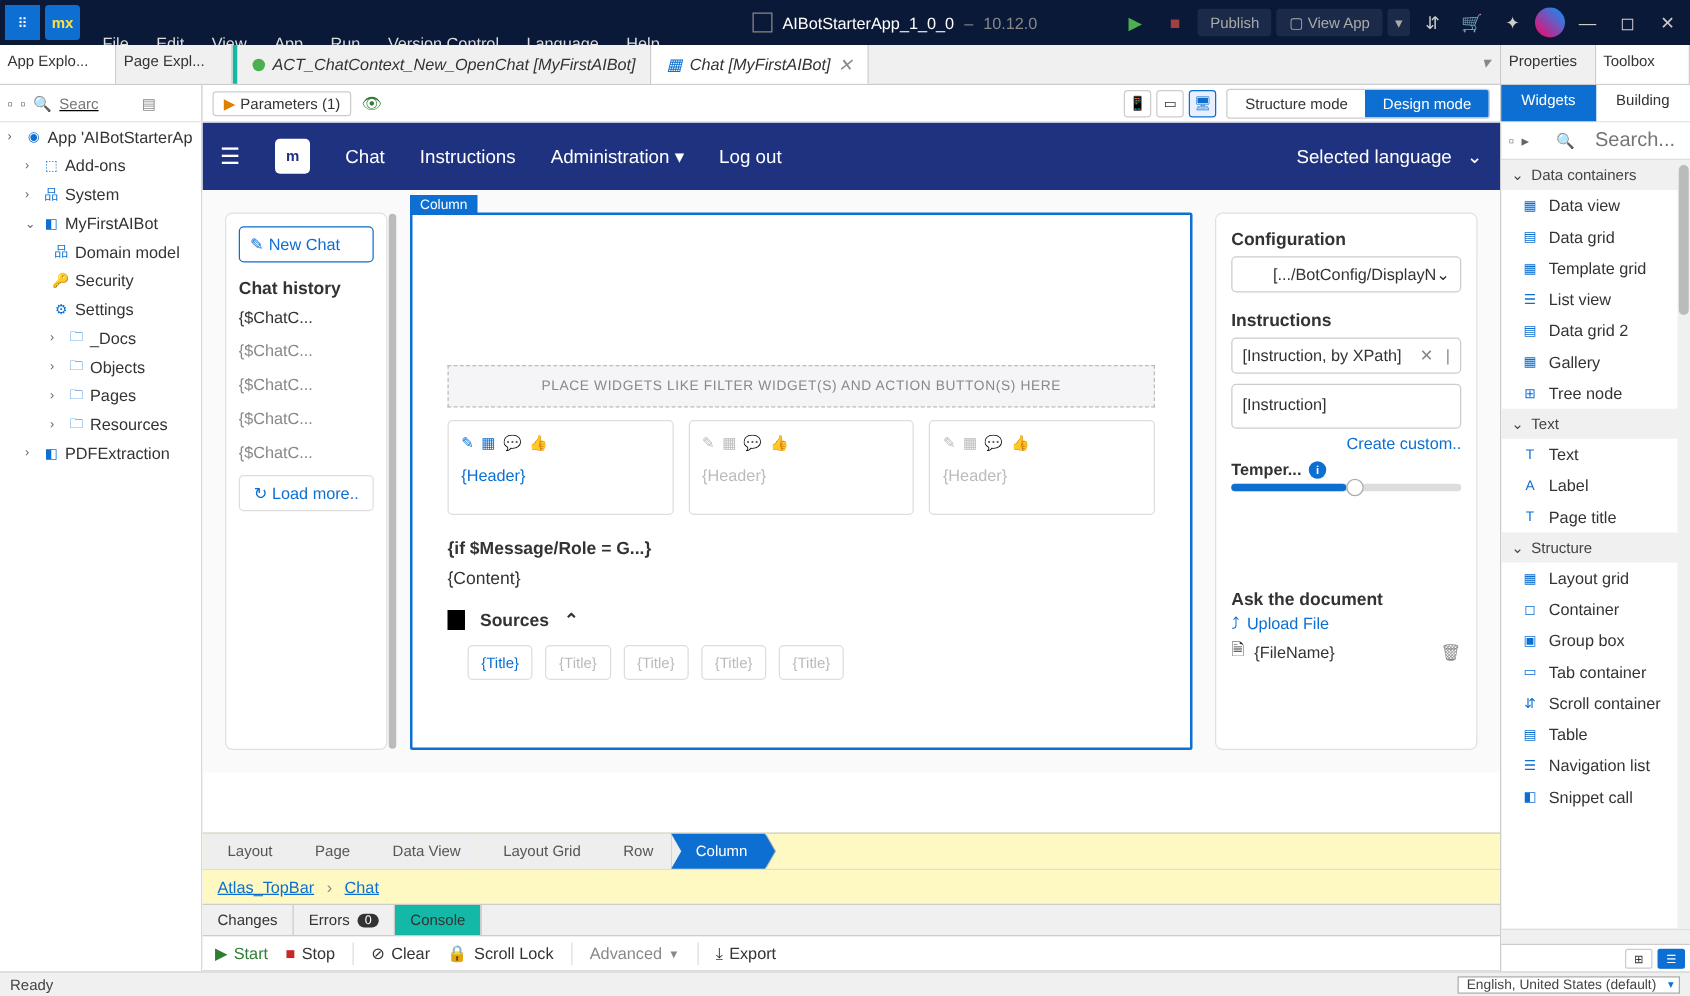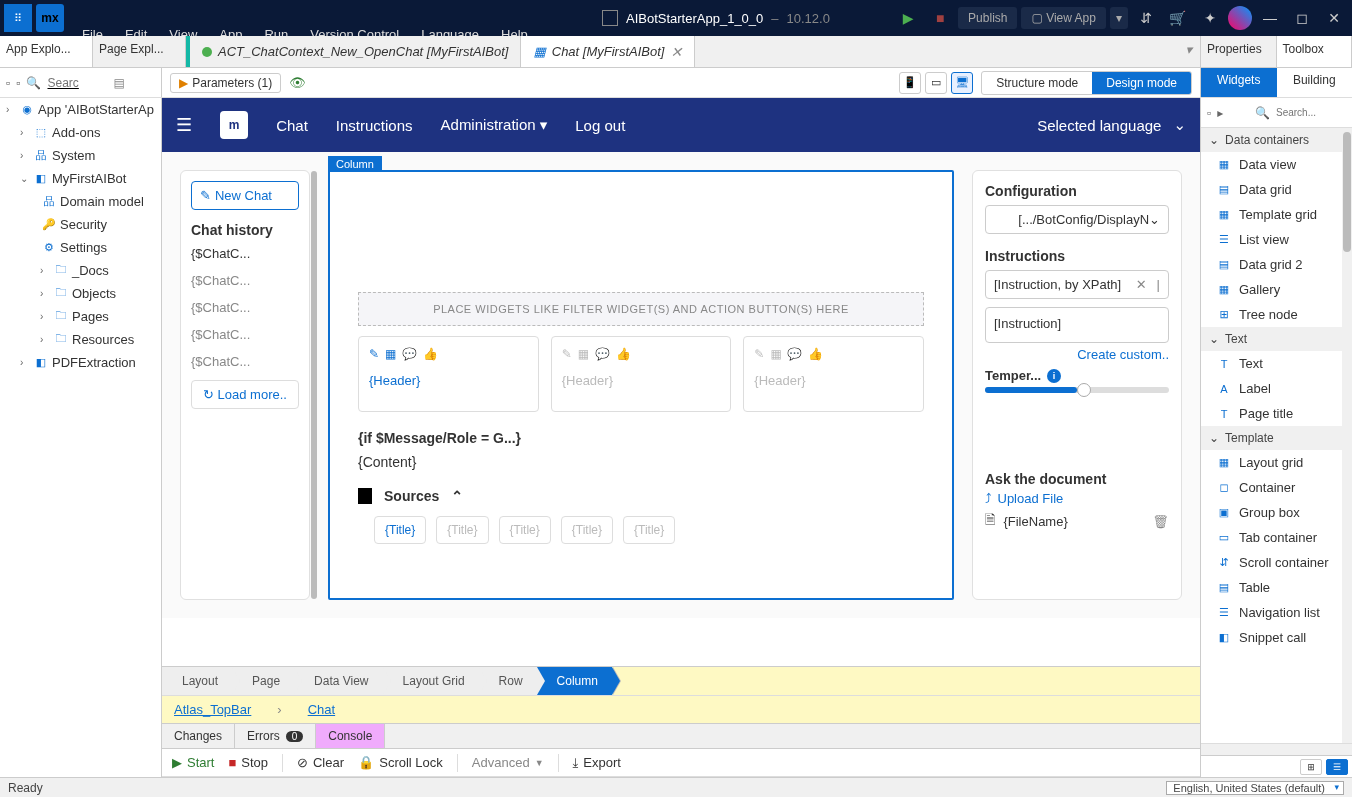--- a/index.html
+++ b/index.html
@@ -1,21 +1,21 @@
 <!DOCTYPE html>
 <html><head>
 <meta charset="utf-8">
 <style>
 * { margin: 0; padding: 0; box-sizing: border-box; font-family: -apple-system, BlinkMacSystemFont, "Segoe UI", Arial, sans-serif; }
 body { width: 1352px; height: 797px; overflow: hidden; background: #fff; font-size: 13px; color: #333; }
 
 
 .titlebar { height: 36px; background: #0a1937; color: #ccc; display: flex; align-items: center; padding: 0 4px; }
 .tb-apps { width: 28px; height: 28px; background: #0c6fd1; margin-right: 4px; display: flex; align-items: center; justify-content: center; color: #fff; font-size: 11px; }
-.tb-logo { width: 28px; height: 28px; background: #0c6fd1; display: flex; align-items: center; justify-content: center; color: #000000; font-weight: bold; font-size: 12px; border-radius: 3px; margin-right: 8px; }
+.tb-logo { width: 28px; height: 28px; background: #0c6fd1; display: flex; align-items: center; justify-content: center; color: #fde047; font-weight: bold; font-size: 12px; border-radius: 3px; margin-right: 8px; }
 .tb-menu { display: flex; gap: 2px; }
 .tb-menu-item { padding: 6px 10px; color: #ddd; cursor: pointer; font-size: 13px; margin-top: 32px; }
 .tb-center { flex: 1; display: flex; align-items: center; justify-content: center; gap: 8px; color: #fff; font-size: 13px; }
 .tb-center .v { color: #888; }
 .tb-cube { display: inline-block; width: 16px; height: 16px; border: 1px solid #888; transform: rotate(0deg); }
 .tb-right { display: flex; align-items: center; gap: 4px; }
 .tb-btn { padding: 4px 10px; background: #1a2a48; color: #aaa; border-radius: 3px; font-size: 12px; }
 .tb-icon { width: 28px; height: 28px; display: flex; align-items: center; justify-content: center; color: #ccc; font-size: 14px; }
 .tb-play { color: #4caf50; }
 .tb-stop { color: #a04040; }
@@ -122,40 +122,40 @@
 .file-row .trash { margin-left: auto; color: #888; }
 
 
 .bc-wrap { border-top: 1px solid #ccc; background: #fef9c3; }
 .bc { display: flex; align-items: center; height: 28px; font-size: 12px; }
 .bc-item { padding: 0 14px 0 20px; height: 100%; display: flex; align-items: center; background: #eee; position: relative; color: #555; }
 .bc-item::after { content: ""; position: absolute; right: -8px; top: 0; border-top: 14px solid transparent; border-bottom: 14px solid transparent; border-left: 8px solid #eee; z-index: 1; }
 .bc-item::before { content: ""; position: absolute; right: -9px; top: 0; border-top: 14px solid transparent; border-bottom: 14px solid transparent; border-left: 8px solid #bbb; z-index: 0; }
 .bc-item.active { background: #0c6fd1; color: #fff; }
 .bc-item.active::after { border-left-color: #0c6fd1; }
-.bc2 { display: flex; align-items: center; height: 28px; padding: 0 12px; gap: 26px; font-size: 13px; border-top: 1px solid #ddd; text-align: center; }
+.bc2 { display: flex; align-items: center; height: 28px; padding: 0 12px; gap: 10px; font-size: 13px; border-top: 1px solid #ddd; text-align: center; }
 .bc2 a { color: #0c6fd1; text-decoration: underline; }
 .bc2 .sep2 { color: #888; }
 
 
 .bottom-tabs { display: flex; border-top: 1px solid #ccc; border-bottom: 1px solid #ccc; background: #f0f0f0; height: 26px; font-size: 12px; }
 .bottom-tabs .bt { padding: 4px 12px; border-right: 1px solid #ccc; display: flex; align-items: center; gap: 6px; }
-.bottom-tabs .bt.active { background: #f0abfc; }
+.bottom-tabs .bt.active { background: #14b8a6; }
 .bottom-tabs .badge { background: #333; color: #fff; border-radius: 8px; padding: 0 6px; font-size: 10px; }
 .console-bar { display: flex; align-items: center; height: 28px; padding: 0 10px; gap: 14px; font-size: 13px; border-bottom: 1px solid #ddd; }
 .cb-item { display: flex; align-items: center; gap: 5px; color: #333; }
 .cb-item.green { color: #2e7d32; }
 .cb-item.red-ico span.sym { color: #c62828; }
 .cb-item .drop { color: #888; font-size: 9px; }
 .cb-sep { width: 1px; height: 18px; background: #ddd; }
 
 
 .sidebar-right { width: 152px; border-left: 1px solid #ccc; background: #fff; display: flex; flex-direction: column; font-size: 13px; position: relative; }
 .sr-top { display: flex; align-items: center; height: 30px; border-bottom: 1px solid #ddd; padding: 0 6px; gap: 6px; font-size: 12px; color: #666; }
-.sr-top input { border: none; outline: none; width: 70px; font-size: 10px; }
+.sr-top input { border: none; outline: none; width: 70px; font-size: 16px; margin-left: 10px; }
 .sr-scroll { flex: 1; overflow-y: auto; }
 .sr-header { background: #f0f0f0; padding: 5px 8px; font-size: 12px; display: flex; align-items: center; gap: 6px; color: #444; }
 .sr-item { padding: 5px 10px 5px 16px; display: flex; align-items: center; gap: 8px; font-size: 13px; white-space: nowrap; overflow: hidden; }
 .sr-item .wi { width: 14px; height: 14px; display: inline-flex; align-items: center; justify-content: center; color: #0c6fd1; font-size: 11px; }
 .sr-vbar { position: absolute; right: 0; top: 30px; bottom: 34px; width: 10px; background: #f0f0f0; }
 .sr-vbar .thumb { position: absolute; left: 1px; right: 1px; top: 4px; height: 120px; background: #bbb; border-radius: 4px; }
 .sr-hbar { height: 12px; background: #f0f0f0; border-top: 1px solid #ddd; }
 .sr-bottom { height: 22px; border-top: 1px solid #ccc; display: flex; justify-content: flex-end; align-items: center; padding: 0 4px; gap: 4px; }
 .sr-bottom .vbtn { width: 22px; height: 16px; border: 1px solid #ccc; border-radius: 2px; font-size: 9px; display: flex; align-items: center; justify-content: center; }
 .sr-bottom .vbtn.active { background: #0c6fd1; color: #fff; border-color: #0c6fd1; }
@@ -549,21 +549,21 @@
           <span class="wi">A</span>
           <span>Label</span>
         </div>
       <div class="sr-item">
           <span class="wi">T</span>
           <span>Page title</span>
         </div>
 
       <div class="sr-header">
           <span>⌄</span>
-          <span>Template</span>
+          <span>Structure</span>
         </div>
       <div class="sr-item">
           <span class="wi">▦</span>
           <span>Layout grid</span>
         </div>
       <div class="sr-item">
           <span class="wi">◻</span>
           <span>Container</span>
         </div>
       <div class="sr-item">

